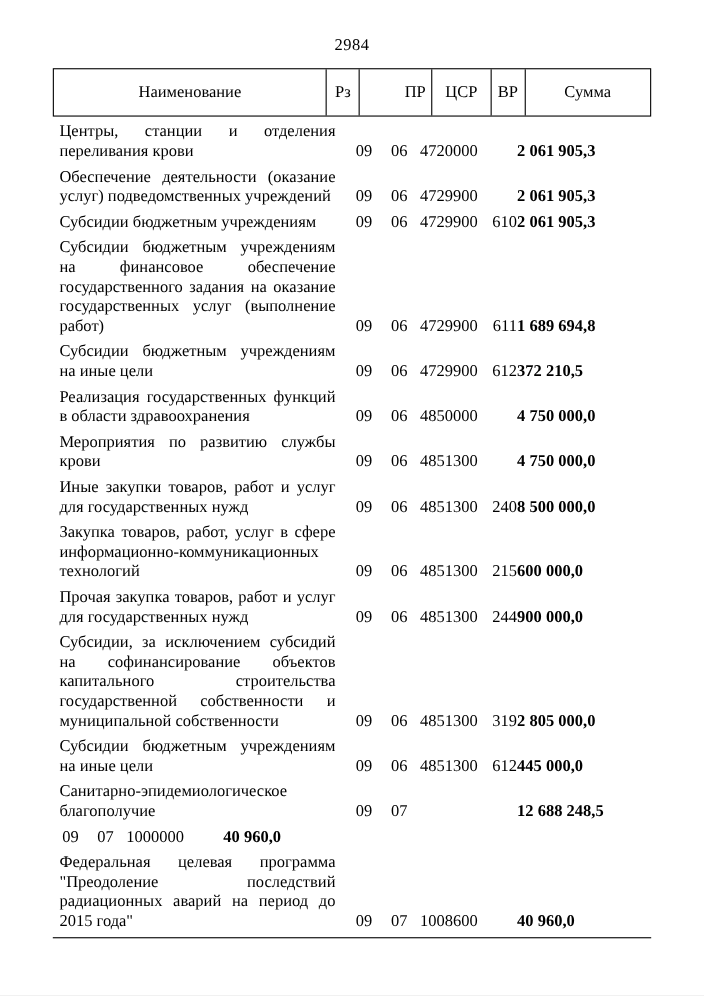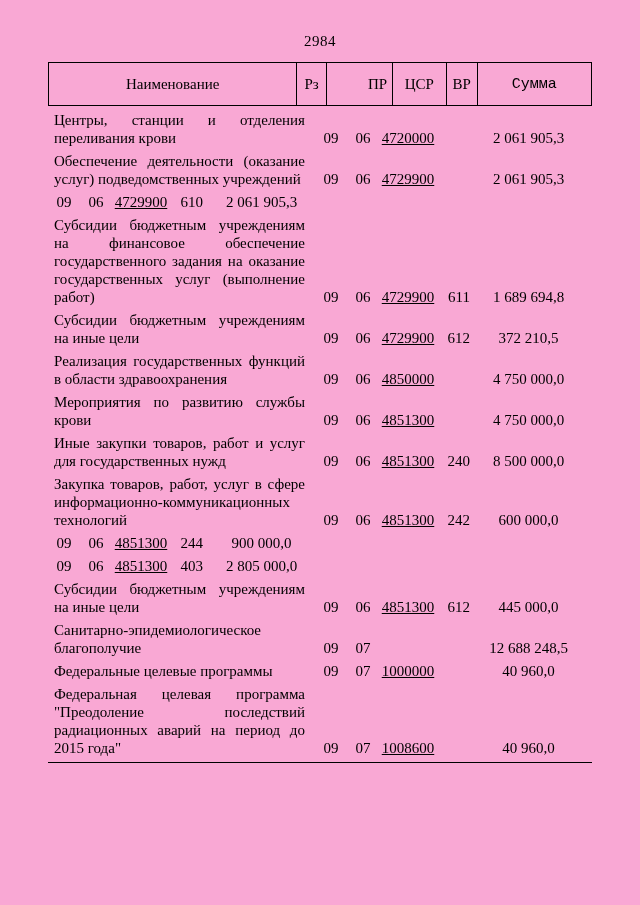--- a/index.html
+++ b/index.html
@@ -6,21 +6,21 @@
     margin: 0;
     padding: 0;
     background: #e8e8e8;
     font-family: "Liberation Serif", "DejaVu Serif", serif;
     color: #000;
   }
   .page {
     position: relative;
     width: 640px;
     height: 905px;
-    background: #f9a8d4;
+    background: #ffffff;
     margin: 0 auto;
     overflow: hidden;
   }
   .page-number {
     position: absolute;
     top: 33px;
     left: 0;
     width: 640px;
     text-align: center;
     font-size: 15px;
@@ -40,21 +40,21 @@
     font-size: 15px;
   }
   .thead .hcell {
     display: flex;
     align-items: center;
     justify-content: center;
     border-right: 1px solid #000;
     box-sizing: border-box;
     text-align: left;
   }
-  .thead .hcell:last-child { border-right: none; font-family: Liberation Mono, monospace; }
+  .thead .hcell:last-child { border-right: none; }
   .w-name { width: 267px; }
   .w-rz   { width: 32px; }
   .w-pr   { width: 32px; margin-left: 36px; }
   .w-csr  { width: 58px; }
   .w-vr   { width: 33px; }
   .w-sum  { width: 122px; }
   .tbody {
     border-bottom: 1.5px solid #000;
     padding-bottom: 5px;
   }
@@ -72,28 +72,29 @@
     text-align: justify;
     font-family: Liberation Serif, serif;
   }
   .c-rz, .c-pr, .c-csr, .c-vr {
     text-align: center;
     align-self: flex-end;
     white-space: nowrap;
   }
   .c-rz  { width: 32px; }
   .c-pr  { width: 32px; text-align: center; }
-  .c-csr { width: 58px; text-decoration: underline; }
+  .c-csr { width: 58px; }
   .c-vr  { width: 33px; text-align: right; }
   .c-sum {
     width: 122px;
-    text-align: center;
+    text-align: left;
     padding-right: 5px;
     align-self: flex-end;
     white-space: nowrap;
+    font-weight: bold;
   }
 </style>
 </head>
 <body>
 
 <div class="page">
 
   <div class="page-number">2984</div>
 
   <div class="budget-table">
@@ -120,20 +121,21 @@
   <div class="row">
     <div class="cell c-name">Обеспечение деятельности (оказание услуг) подведомственных учреждений</div>
     <div class="cell c-rz">09</div>
     <div class="cell c-pr">06</div>
     <div class="cell c-csr">4729900</div>
     <div class="cell c-vr"></div>
     <div class="cell c-sum">2 061 905,3</div>
   </div>
 
   <div class="row">
+    <div class="cell c-name">Субсидии бюджетным учреждениям</div>
     <div class="cell c-rz">09</div>
     <div class="cell c-pr">06</div>
     <div class="cell c-csr">4729900</div>
     <div class="cell c-vr">610</div>
     <div class="cell c-sum">2 061 905,3</div>
   </div>
 
   <div class="row">
     <div class="cell c-name">Субсидии бюджетным учреждениям на финансовое обеспечение государственного задания на оказание государственных услуг (выполнение работ)</div>
     <div class="cell c-rz">09</div>
@@ -177,37 +179,39 @@
     <div class="cell c-csr">4851300</div>
     <div class="cell c-vr">240</div>
     <div class="cell c-sum">8 500 000,0</div>
   </div>
 
   <div class="row">
     <div class="cell c-name">Закупка товаров, работ, услуг в сфере информационно-коммуникационных технологий</div>
     <div class="cell c-rz">09</div>
     <div class="cell c-pr">06</div>
     <div class="cell c-csr">4851300</div>
-    <div class="cell c-vr">242</div>
+    <div class="cell c-vr">215</div>
     <div class="cell c-sum">600 000,0</div>
   </div>
 
   <div class="row">
+    <div class="cell c-name">Прочая закупка товаров, работ и услуг для государственных нужд</div>
     <div class="cell c-rz">09</div>
     <div class="cell c-pr">06</div>
     <div class="cell c-csr">4851300</div>
     <div class="cell c-vr">244</div>
     <div class="cell c-sum">900 000,0</div>
   </div>
 
   <div class="row">
-    <div class="cell c-rz">09</div>
-    <div class="cell c-pr">06</div>
-    <div class="cell c-csr">4851300</div>
-    <div class="cell c-vr">403</div>
+    <div class="cell c-name">Субсидии, за исключением субсидий на софинансирование объектов капитального строительства государственной собственности и муниципальной собственности</div>
+    <div class="cell c-rz">09</div>
+    <div class="cell c-pr">06</div>
+    <div class="cell c-csr">4851300</div>
+    <div class="cell c-vr">319</div>
     <div class="cell c-sum">2 805 000,0</div>
   </div>
 
   <div class="row">
     <div class="cell c-name">Субсидии бюджетным учреждениям на иные цели</div>
     <div class="cell c-rz">09</div>
     <div class="cell c-pr">06</div>
     <div class="cell c-csr">4851300</div>
     <div class="cell c-vr">612</div>
     <div class="cell c-sum">445 000,0</div>
@@ -216,21 +220,20 @@
   <div class="row">
     <div class="cell c-name">Санитарно-эпидемиологическое благополучие</div>
     <div class="cell c-rz">09</div>
     <div class="cell c-pr">07</div>
     <div class="cell c-csr"></div>
     <div class="cell c-vr"></div>
     <div class="cell c-sum">12 688 248,5</div>
   </div>
 
   <div class="row">
-    <div class="cell c-name">Федеральные целевые программы</div>
     <div class="cell c-rz">09</div>
     <div class="cell c-pr">07</div>
     <div class="cell c-csr">1000000</div>
     <div class="cell c-vr"></div>
     <div class="cell c-sum">40 960,0</div>
   </div>
 
   <div class="row">
     <div class="cell c-name">Федеральная целевая программа "Преодоление последствий радиационных аварий на период до 2015 года"</div>
     <div class="cell c-rz">09</div>

